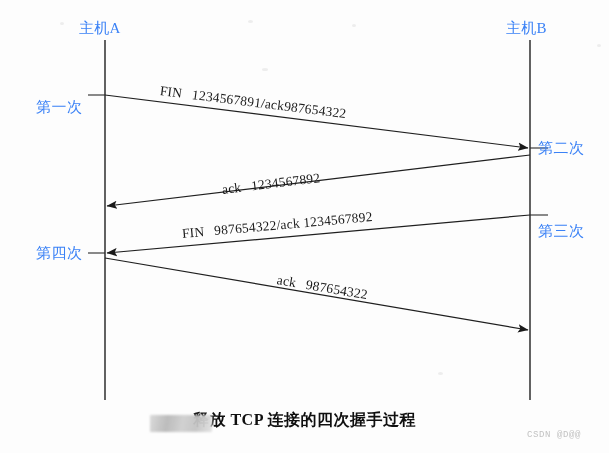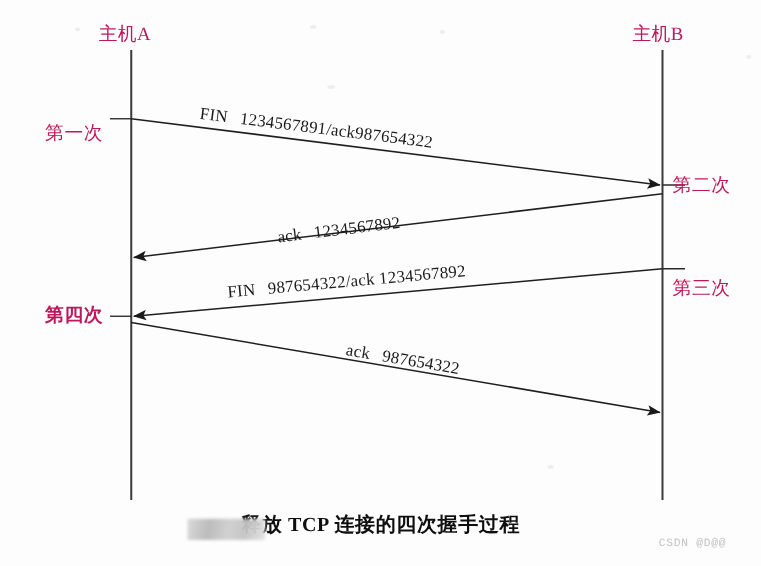--- a/index.html
+++ b/index.html
@@ -19,21 +19,21 @@
   }
   .svg-layer {
     position: absolute;
     left: 0;
     top: 0;
     width: 609px;
     height: 453px;
   }
   .lbl {
     position: absolute;
-    color: #be185d;
+    color: #3b82f6;
     white-space: nowrap;
     line-height: 1;
   }
   .host-label {
     font-size: 15px;
     letter-spacing: 0.3px;
   }
   .step-label {
     font-size: 15px;
     letter-spacing: 0.5px;
@@ -122,21 +122,21 @@
 
     <line x1="105" y1="258" x2="528" y2="330" stroke="#1f1f1f" stroke-width="1.2" marker-end="url(#arrow-right)"></line>
   </svg>
 
   <div class="lbl host-label" style="left:79px;top:21px;">主机A</div>
   <div class="lbl host-label" style="left:506px;top:21px;font-family:Liberation Serif, serif;">主机B</div>
 
   <div class="lbl step-label" style="left:36px;top:100px;">第一次</div>
   <div class="lbl step-label" style="left:538px;top:142px;font-family:Liberation Mono, monospace;">第二次</div>
   <div class="lbl step-label" style="left:538px;top:224px;">第三次</div>
-  <div class="lbl step-label" style="left:36px;top:246px;font-weight:bold;">第四次</div>
+  <div class="lbl step-label" style="left:36px;top:246px;">第四次</div>
 
   <div class="lbl msg-label" style="left:160px;top:84px;transform:rotate(7.1deg);">
     <span class="seg-a">FIN</span><span>1234567891/ack987654322</span>
   </div>
 
   <div class="lbl msg-label" style="left:222px;top:183px;transform:rotate(-6.9deg);">
     <span class="seg-a">ack</span><span>1234567892</span>
   </div>
 
   <div class="lbl msg-label" style="left:182px;top:227px;transform:rotate(-5.1deg);">

